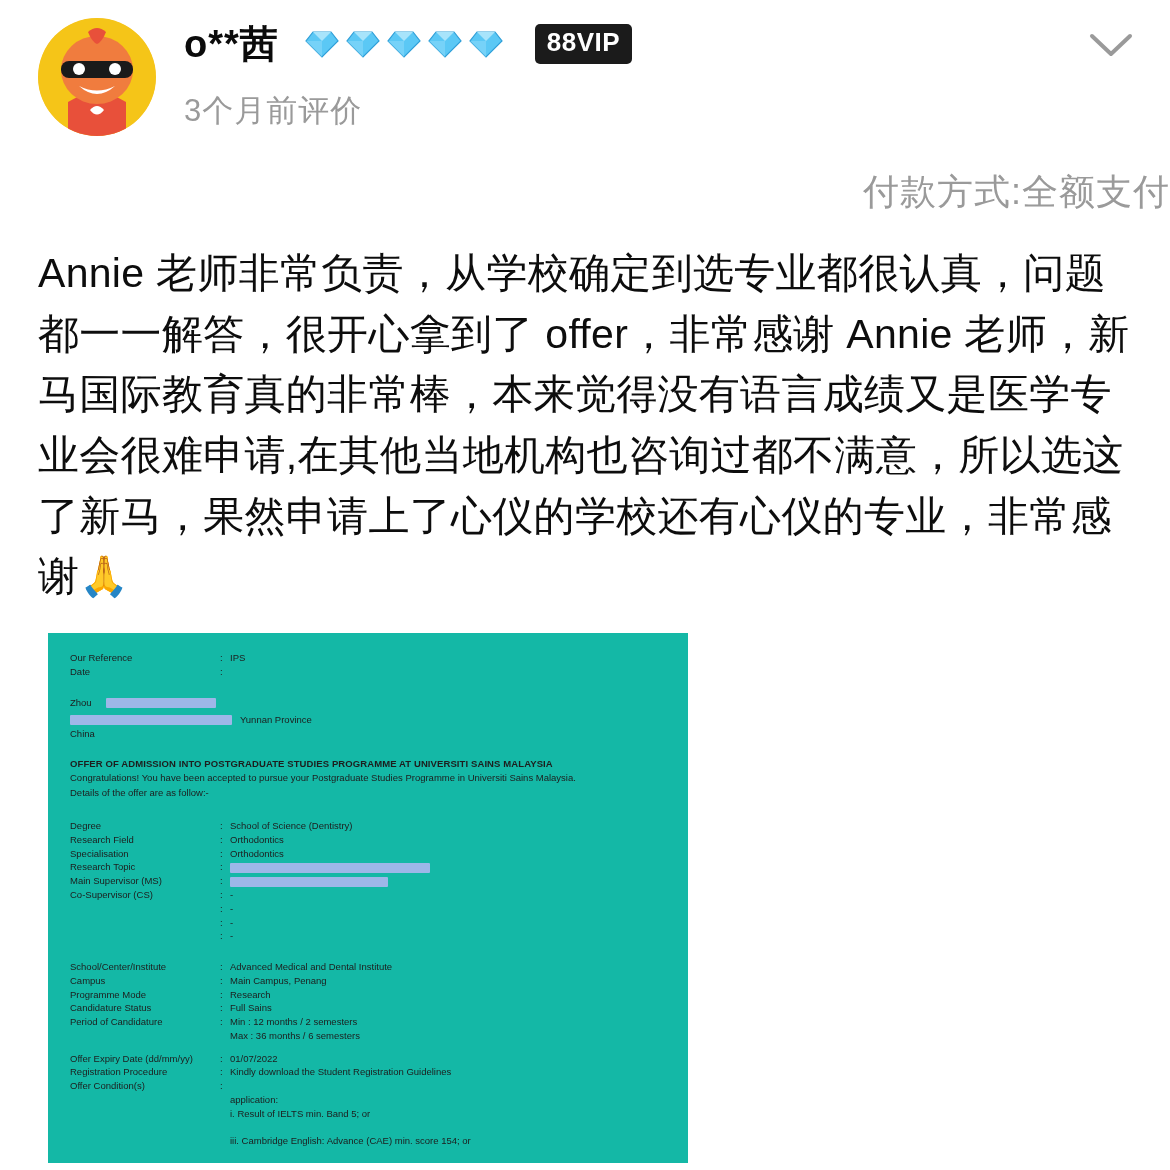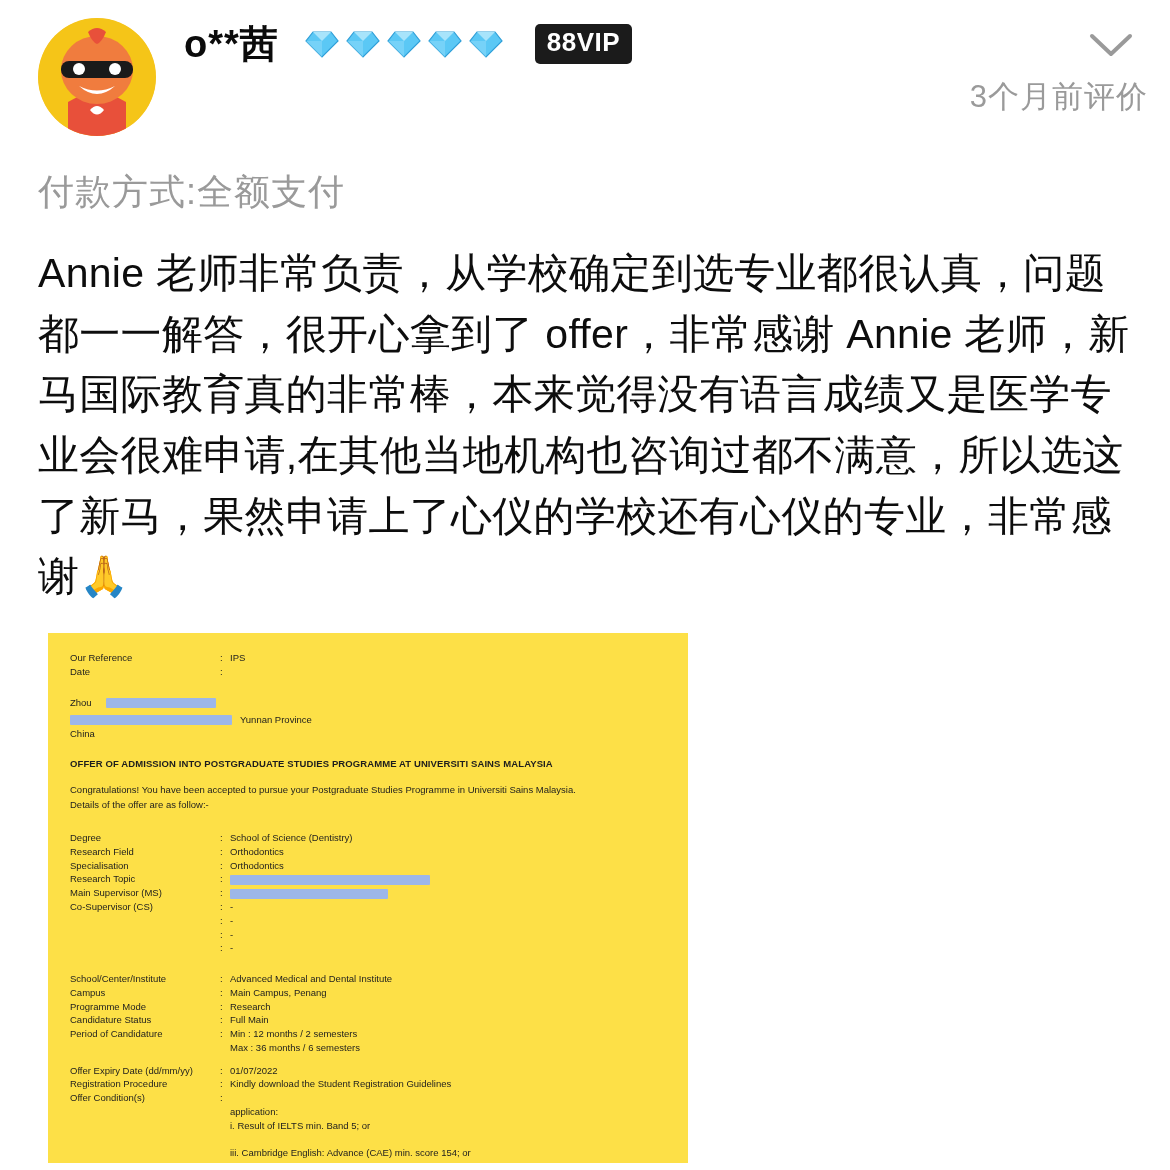--- a/index.html
+++ b/index.html
@@ -31,21 +31,20 @@
     position: relative;
     flex: 0 0 auto;
     overflow: hidden;
   }
   .avatar svg { display: block; }
 
   .header-text {
     margin-left: 28px;
     flex: 1 1 auto;
     padding-top: 6px;
-    text-align: right;
   }
   .name-row {
     display: flex;
     align-items: center;
     gap: 14px;
   }
   .user-name {
     font-size: 38px;
     font-weight: bold;
     letter-spacing: 1px;
@@ -67,40 +66,41 @@
     font-size: 26px;
     font-weight: bold;
     padding: 4px 12px 7px 12px;
     border-radius: 5px;
     letter-spacing: 0.5px;
     line-height: 1.1;
     font-family: "Liberation Sans", sans-serif;
   }
 
   .review-time {
-    margin-top: 12px;
+    margin-top: 26px;
     font-size: 31px;
     color: #9a9a9a;
     letter-spacing: 1px;
   }
 
   .chevron {
     position: absolute;
     right: 36px;
     top: 30px;
     width: 46px;
     height: 30px;
   }
 
   
   .payment-line {
     margin: 32px 0 0 38px;
     font-size: 36px;
     color: #9a9a9a;
     letter-spacing: 1px;
+    text-align: right;
   }
 
   
   .review-body {
     margin: 26px 38px 0 38px;
     font-size: 41px;
     line-height: 1.48;
     color: #0d0d0d;
     letter-spacing: 0.3px;
     word-break: break-word;
@@ -114,21 +114,21 @@
     margin: 26px 0 0 48px;
     width: 640px;
     height: 530px;
     position: relative;
     overflow: hidden;
     background: #ffffff;
   }
   .doc-page {
     position: absolute;
     inset: 0;
-    background: #fde047;
+    background: #14b8a6;
     padding: 18px 22px;
     box-sizing: border-box;
     font-size: 9.5px;
     line-height: 1.45;
     color: #1d1d1d;
     font-family: "Liberation Sans", sans-serif;
   }
   .doc-row { display: flex; }
   .doc-label { width: 150px; flex: 0 0 auto; }
   .doc-colon { width: 10px; flex: 0 0 auto; }
@@ -136,21 +136,21 @@
   .redact {
     display: inline-block;
     height: 10px;
     background: #9db7e8;
     vertical-align: middle;
     border-radius: 1px;
   }
   .doc-title {
     font-weight: bold;
     font-size: 9.5px;
-    margin: 16px 0 12px 0;
+    margin: 16px 0 0 0;
     letter-spacing: 0.1px;
   }
   .doc-para { margin-bottom: 2px; }
   .spacer-sm { height: 9px; }
   .spacer-md { height: 17px; }
 
   
   .wm {
     position: absolute;
     color: rgba(140,140,150,0.16);
@@ -354,21 +354,21 @@
       <span class="doc-value">Main Campus, Penang</span>
     </div>
     <div class="doc-row">
       <span class="doc-label">Programme Mode</span>
       <span class="doc-colon">:</span>
       <span class="doc-value">Research</span>
     </div>
     <div class="doc-row">
       <span class="doc-label">Candidature Status</span>
       <span class="doc-colon">:</span>
-      <span class="doc-value">Full Main</span>
+      <span class="doc-value">Full Sains</span>
     </div>
     <div class="doc-row">
       <span class="doc-label">Period of Candidature</span>
       <span class="doc-colon">:</span>
       <span class="doc-value">Min : 12 months / 2 semesters</span>
     </div>
     <div class="doc-row">
       <span class="doc-label"></span>
       <span class="doc-colon">&nbsp;</span>
       <span class="doc-value">Max : 36 months / 6 semesters</span>

